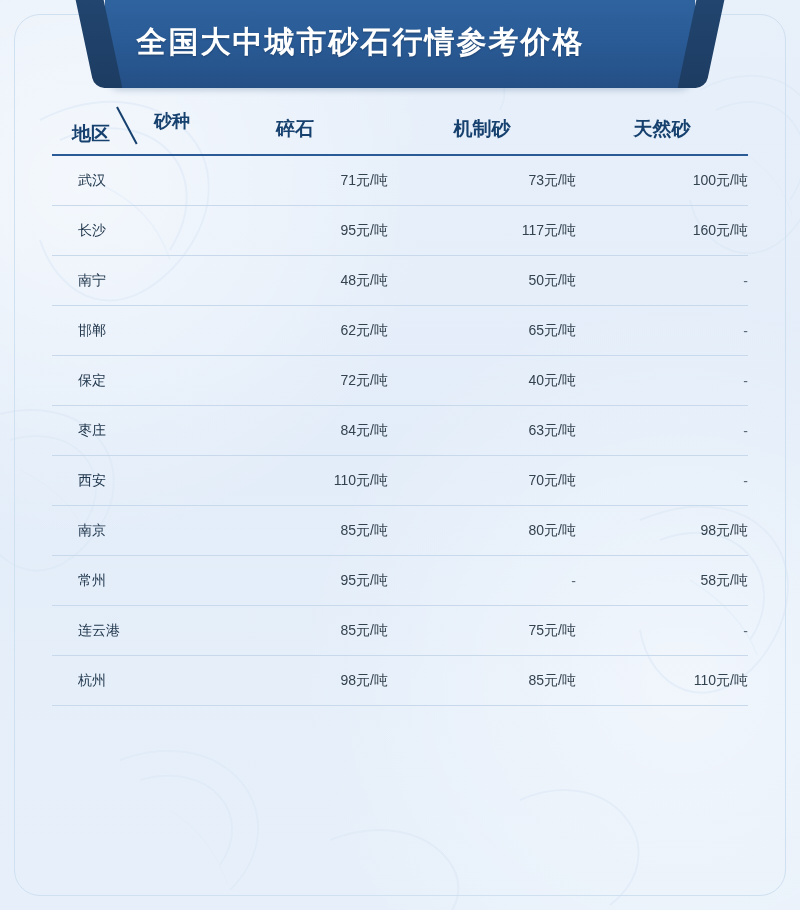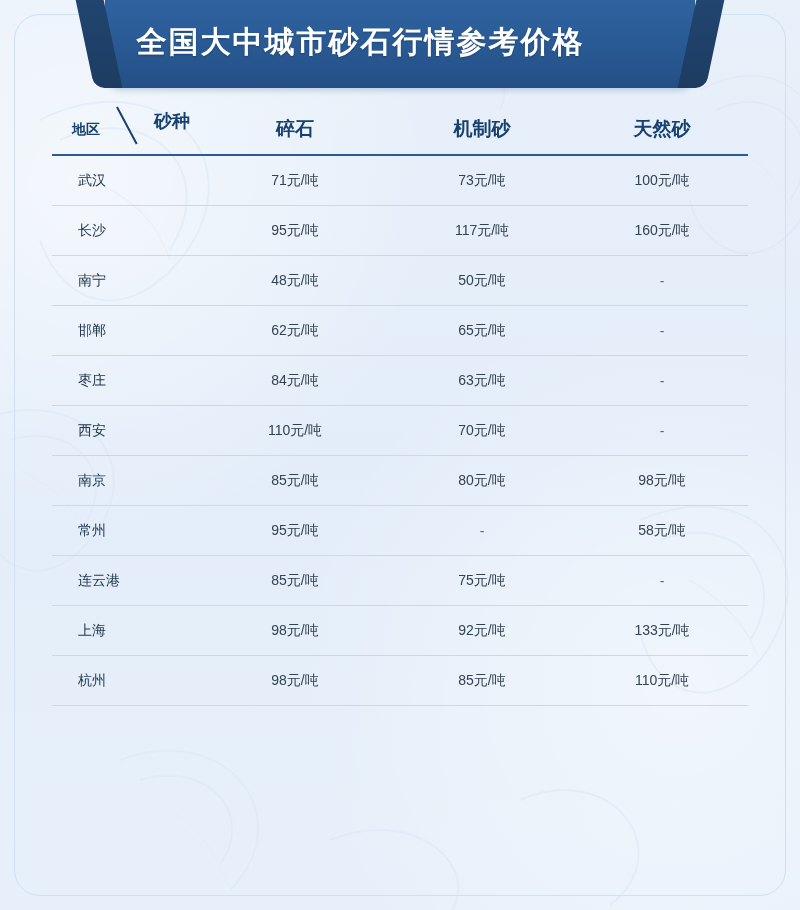--- a/index.html
+++ b/index.html
@@ -124,21 +124,21 @@
   .corner-inner {
     position: relative;
     display: inline-block;
     width: 118px;
     height: 36px;
   }
   .corner-inner .lab-left {
     position: absolute;
     left: 0;
     top: 12px;
-    font-size: 14px;
+    font-size: 19px;
   }
   .corner-inner .lab-right {
     position: absolute;
     right: 0;
     top: 0px;
     font-size: 18px;
   }
   .corner-inner .slash {
     position: absolute;
     left: 44px;
@@ -159,21 +159,21 @@
   }
   tbody tr:last-child td {
     border-bottom: 1px solid #c8d9ec;
   }
   td.region {
     text-align: left;
     padding-left: 26px !important;
     color: #21374d;
   }
   td.val {
-    text-align: center;
+    text-align: right;
     color: #33424f;
   }
   td.val.dash {
     color: #5d6b78;
   }
 </style>
 </head>
 <body>
 
 <div class="page">
@@ -251,20 +251,26 @@
           <td class="val">50元/吨</td>
           <td class="val dash">-</td>
         </tr>
         <tr>
           <td class="region">邯郸</td>
           <td class="val">62元/吨</td>
           <td class="val">65元/吨</td>
           <td class="val dash">-</td>
         </tr>
         <tr>
+          <td class="region">保定</td>
+          <td class="val">72元/吨</td>
+          <td class="val">40元/吨</td>
+          <td class="val dash">-</td>
+        </tr>
+        <tr>
           <td class="region">枣庄</td>
           <td class="val">84元/吨</td>
           <td class="val">63元/吨</td>
           <td class="val dash">-</td>
         </tr>
         <tr>
           <td class="region">西安</td>
           <td class="val">110元/吨</td>
           <td class="val">70元/吨</td>
           <td class="val dash">-</td>
@@ -281,26 +287,20 @@
           <td class="val dash">-</td>
           <td class="val">58元/吨</td>
         </tr>
         <tr>
           <td class="region">连云港</td>
           <td class="val">85元/吨</td>
           <td class="val">75元/吨</td>
           <td class="val dash">-</td>
         </tr>
         <tr>
-          <td class="region">上海</td>
-          <td class="val">98元/吨</td>
-          <td class="val">92元/吨</td>
-          <td class="val">133元/吨</td>
-        </tr>
-        <tr>
           <td class="region">杭州</td>
           <td class="val">98元/吨</td>
           <td class="val">85元/吨</td>
           <td class="val">110元/吨</td>
         </tr>
       </tbody>
     </table>
   </div>
 
 </div>

